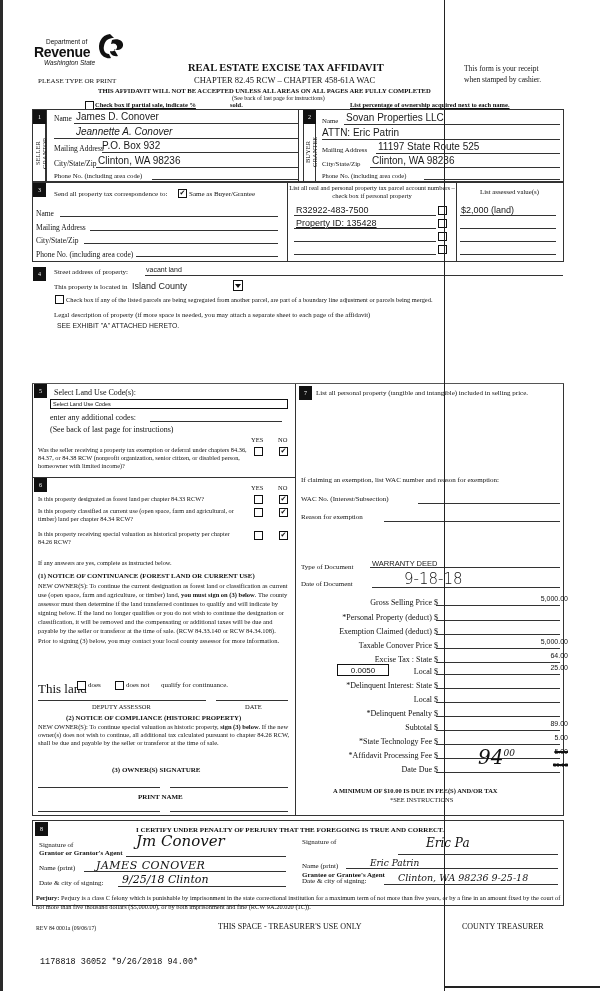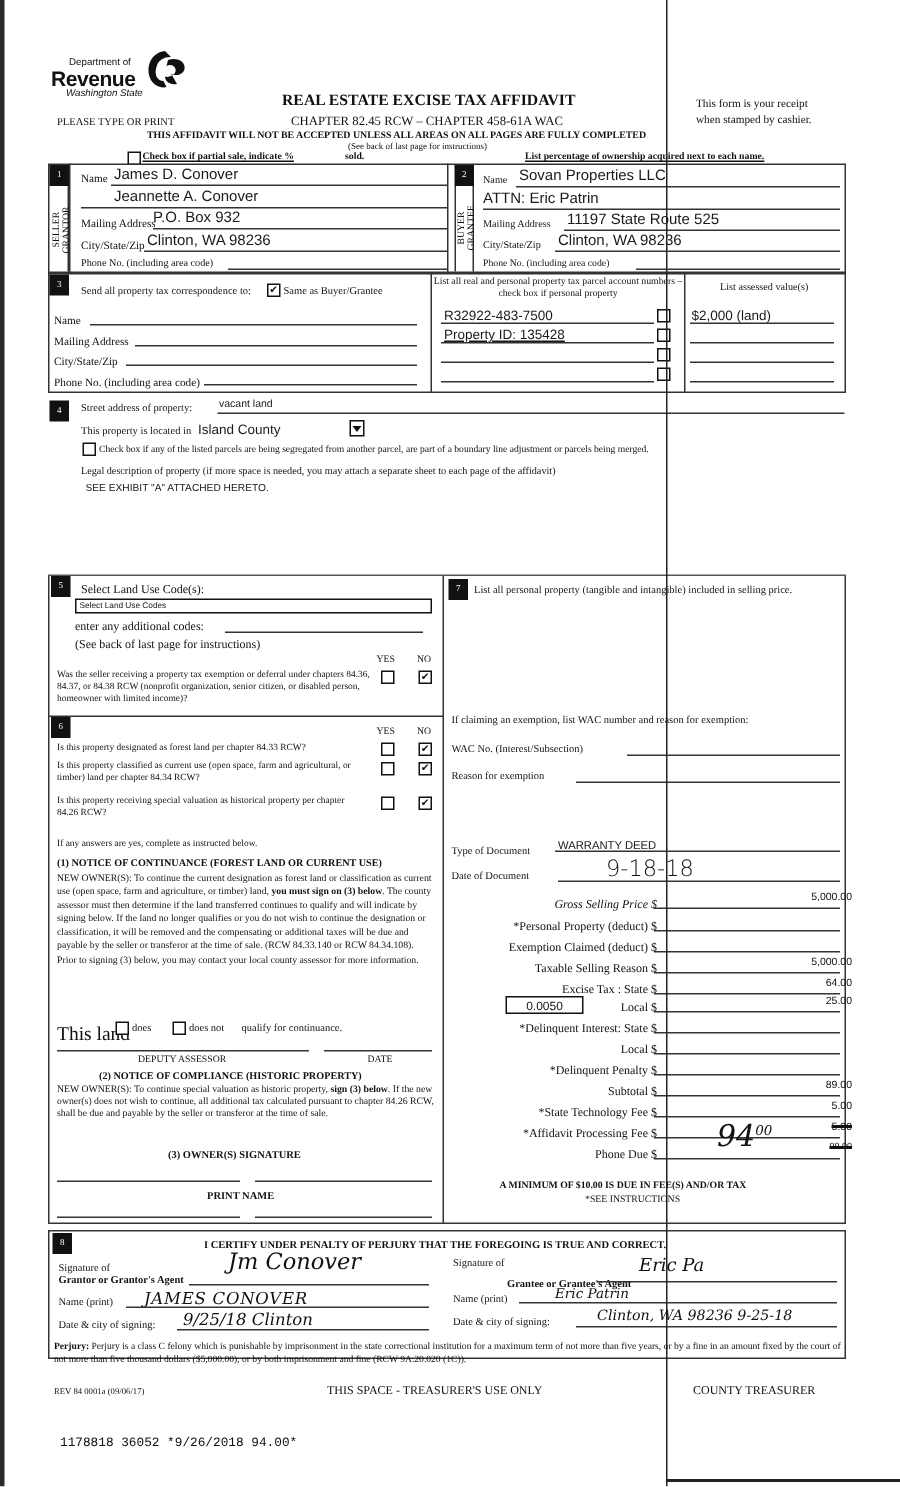--- a/index.html
+++ b/index.html
@@ -51,21 +51,21 @@
 <div class="abs" style="left:298px;top:109px;width:1px;height:73px;background:#333;"></div>
 
 <div class="numbox" style="left:33px;top:110px;">1</div>
 <div class="abs" style="left:33px;top:124px;width:13px;height:57px;border-right:1px solid #333;"></div>
 <div class="vert" style="left:34px;top:130px;height:46px;width:12px;"><span>SELLER</span> <span>GRANTOR</span></div>
 <div class="abs" style="left:46px;top:109px;width:1px;height:73px;background:#333;"></div>
 
 <div class="lbl" style="left:54px;top:114px;">Name</div>
 <div class="lbl hand" style="left:76px;top:111px;font-size:10px;">James D. Conover</div>
 <div class="uline" style="left:74px;top:123px;width:224px;"></div>
-<div class="lbl hand" style="left:76px;top:126px;font-size:10px;">Jeannette A. Conover</div>
+<div class="lbl hand" style="left:76px;top:126px;font-size:10px;font-style:italic;">Jeannette A. Conover</div>
 <div class="uline" style="left:54px;top:138px;width:244px;"></div>
 <div class="lbl" style="left:54px;top:144px;">Mailing Address</div>
 <div class="lbl hand" style="left:102px;top:140px;font-size:10px;">P.O. Box 932</div>
 <div class="uline" style="left:102px;top:152px;width:196px;"></div>
 <div class="lbl" style="left:54px;top:159px;">City/State/Zip</div>
 <div class="lbl hand" style="left:98px;top:155px;font-size:10px;">Clinton, WA  98236</div>
 <div class="uline" style="left:96px;top:167px;width:202px;"></div>
 <div class="lbl" style="left:54px;top:172px;font-size:6.8px;">Phone No. (including area code)</div>
 <div class="uline" style="left:152px;top:179px;width:146px;"></div>
 
@@ -205,31 +205,31 @@
 
 <div class="lbl" style="left:301px;top:563px;font-size:7px;text-align:right;">Type of Document</div>
 <div class="lbl hand" style="left:372px;top:559px;font-size:7.5px;">WARRANTY DEED</div>
 <div class="uline" style="left:370px;top:567px;width:190px;"></div>
 <div class="lbl" style="left:301px;top:580px;font-size:7px;">Date of Document</div>
 <div class="lbl script" style="left:404px;top:570px;font-size:15px;font-style:normal;font-family:'DejaVu Sans',sans-serif;font-weight:300;">9-18-18</div>
 <div class="uline" style="left:372px;top:587px;width:188px;"></div>
 
 <div id="fees">
 
-  <div class="fee-lbl" style="right:162px;top:598px;font-style:italic;">Gross Selling Price $</div>
+  <div class="fee-lbl" style="right:162px;top:598px;">Gross Selling Price $</div>
   <div class="money" style="top:595px;">5,000.00</div>
   <div class="uline" style="left:436px;top:605px;width:124px;"></div>
 
   <div class="fee-lbl" style="right:162px;top:613px;">*Personal Property (deduct) $</div>
   <div class="uline" style="left:436px;top:620px;width:124px;"></div>
 
   <div class="fee-lbl" style="right:162px;top:627px;">Exemption Claimed (deduct) $</div>
   <div class="uline" style="left:436px;top:634px;width:124px;"></div>
 
-  <div class="fee-lbl" style="right:162px;top:641px;">Taxable Selling Reason $</div>
+  <div class="fee-lbl" style="right:162px;top:641px;">Taxable Conover Price $</div>
   <div class="money" style="top:638px;">5,000.00</div>
   <div class="uline" style="left:436px;top:648px;width:124px;"></div>
 
   <div class="fee-lbl" style="right:162px;top:655px;">Excise Tax : State $</div>
   <div class="money" style="top:652px;">64.00</div>
   <div class="uline" style="left:436px;top:662px;width:124px;"></div>
 
   <div class="abs" style="left:337px;top:664px;width:52px;height:12px;border:1px solid #111;text-align:center;font-family:'Liberation Sans',sans-serif;font-size:8px;line-height:11px;"><span>0.0050</span></div>
   <div class="fee-lbl" style="right:162px;top:667px;">Local $</div>
   <div class="money" style="top:664px;">25.00</div>
@@ -249,46 +249,46 @@
   <div class="uline" style="left:436px;top:730px;width:124px;"></div>
 
   <div class="fee-lbl" style="right:162px;top:737px;">*State Technology Fee $</div>
   <div class="money" style="top:734px;">5.00</div>
   <div class="uline" style="left:436px;top:744px;width:124px;"></div>
 
   <div class="fee-lbl" style="right:162px;top:751px;">*Affidavit Processing Fee $</div>
   <div class="money" style="top:748px;text-decoration:line-through;text-decoration-thickness:2px;">5.00</div>
   <div class="uline" style="left:436px;top:758px;width:124px;"></div>
 
-  <div class="fee-lbl" style="right:162px;top:765px;">Phone Due $</div>
+  <div class="fee-lbl" style="right:162px;top:765px;">Date Due $</div>
   <div class="money" style="top:762px;text-decoration:line-through;text-decoration-thickness:2px;font-size:6px;">99.00</div>
   <div class="lbl script" style="left:478px;top:745px;font-size:20px;"><span>94</span><sup style="font-size:9px;">00</sup></div>
   <div class="uline" style="left:436px;top:772px;width:124px;"></div>
 </div>
 
 <div class="lbl bold" style="left:333px;top:787px;font-size:6.5px;">A MINIMUM OF $10.00 IS DUE IN FEE(S) AND/OR TAX</div>
 <div class="lbl" style="left:390px;top:796px;font-size:6.5px;">*SEE INSTRUCTIONS</div>
 
 <div class="box" style="left:32px;top:820px;width:532px;height:86px;"></div>
 <div class="numbox" style="left:35px;top:822px;">8</div>
 <div class="lbl bold" style="left:136px;top:826px;font-size:7px;">I CERTIFY UNDER PENALTY OF PERJURY THAT THE FOREGOING IS TRUE AND CORRECT.</div>
 
 <div class="lbl" style="left:39px;top:841px;font-size:7px;">Signature of</div>
 <div class="lbl bold" style="left:39px;top:849px;font-size:7px;">Grantor or Grantor's Agent</div>
-<div class="lbl script" style="left:152px;top:832px;font-size:15px;">Jm Conover</div>
+<div class="lbl script" style="left:136px;top:832px;font-size:15px;">Jm Conover</div>
 <div class="uline" style="left:126px;top:856px;width:160px;"></div>
 <div class="lbl" style="left:39px;top:864px;font-size:7px;">Name (print)</div>
 <div class="lbl script" style="left:96px;top:859px;font-size:11px;letter-spacing:0.5px;">JAMES CONOVER</div>
 <div class="uline" style="left:84px;top:871px;width:202px;"></div>
 <div class="lbl" style="left:39px;top:879px;font-size:7px;">Date &amp; city of signing:</div>
 <div class="lbl script" style="left:122px;top:873px;font-size:11px;">9/25/18  Clinton</div>
 <div class="uline" style="left:118px;top:886px;width:168px;"></div>
 
 <div class="lbl" style="left:302px;top:838px;font-size:7px;">Signature of</div>
-<div class="lbl bold" style="left:302px;top:852px;font-size:7px;margin-left:36px;">Grantee or Grantee's Agent</div>
+<div class="lbl bold" style="left:302px;top:871px;font-size:7px;">Grantee or Grantee's Agent</div>
 <div class="lbl script" style="left:426px;top:836px;font-size:12px;">Eric Pa</div>
 <div class="uline" style="left:398px;top:854px;width:160px;"></div>
 <div class="lbl" style="left:302px;top:862px;font-size:7px;">Name (print)</div>
 <div class="lbl script" style="left:370px;top:858px;font-size:9px;">Eric  Patrin</div>
 <div class="uline" style="left:346px;top:868px;width:212px;"></div>
 <div class="lbl" style="left:302px;top:877px;font-size:7px;">Date &amp; city of signing:</div>
 <div class="lbl script" style="left:398px;top:872px;font-size:9.5px;">Clinton, WA  98236    9-25-18</div>
 <div class="uline" style="left:384px;top:884px;width:174px;"></div>
 
 <div class="para" style="left:36px;top:894px;width:528px;font-size:6.4px;line-height:8.5px;">

